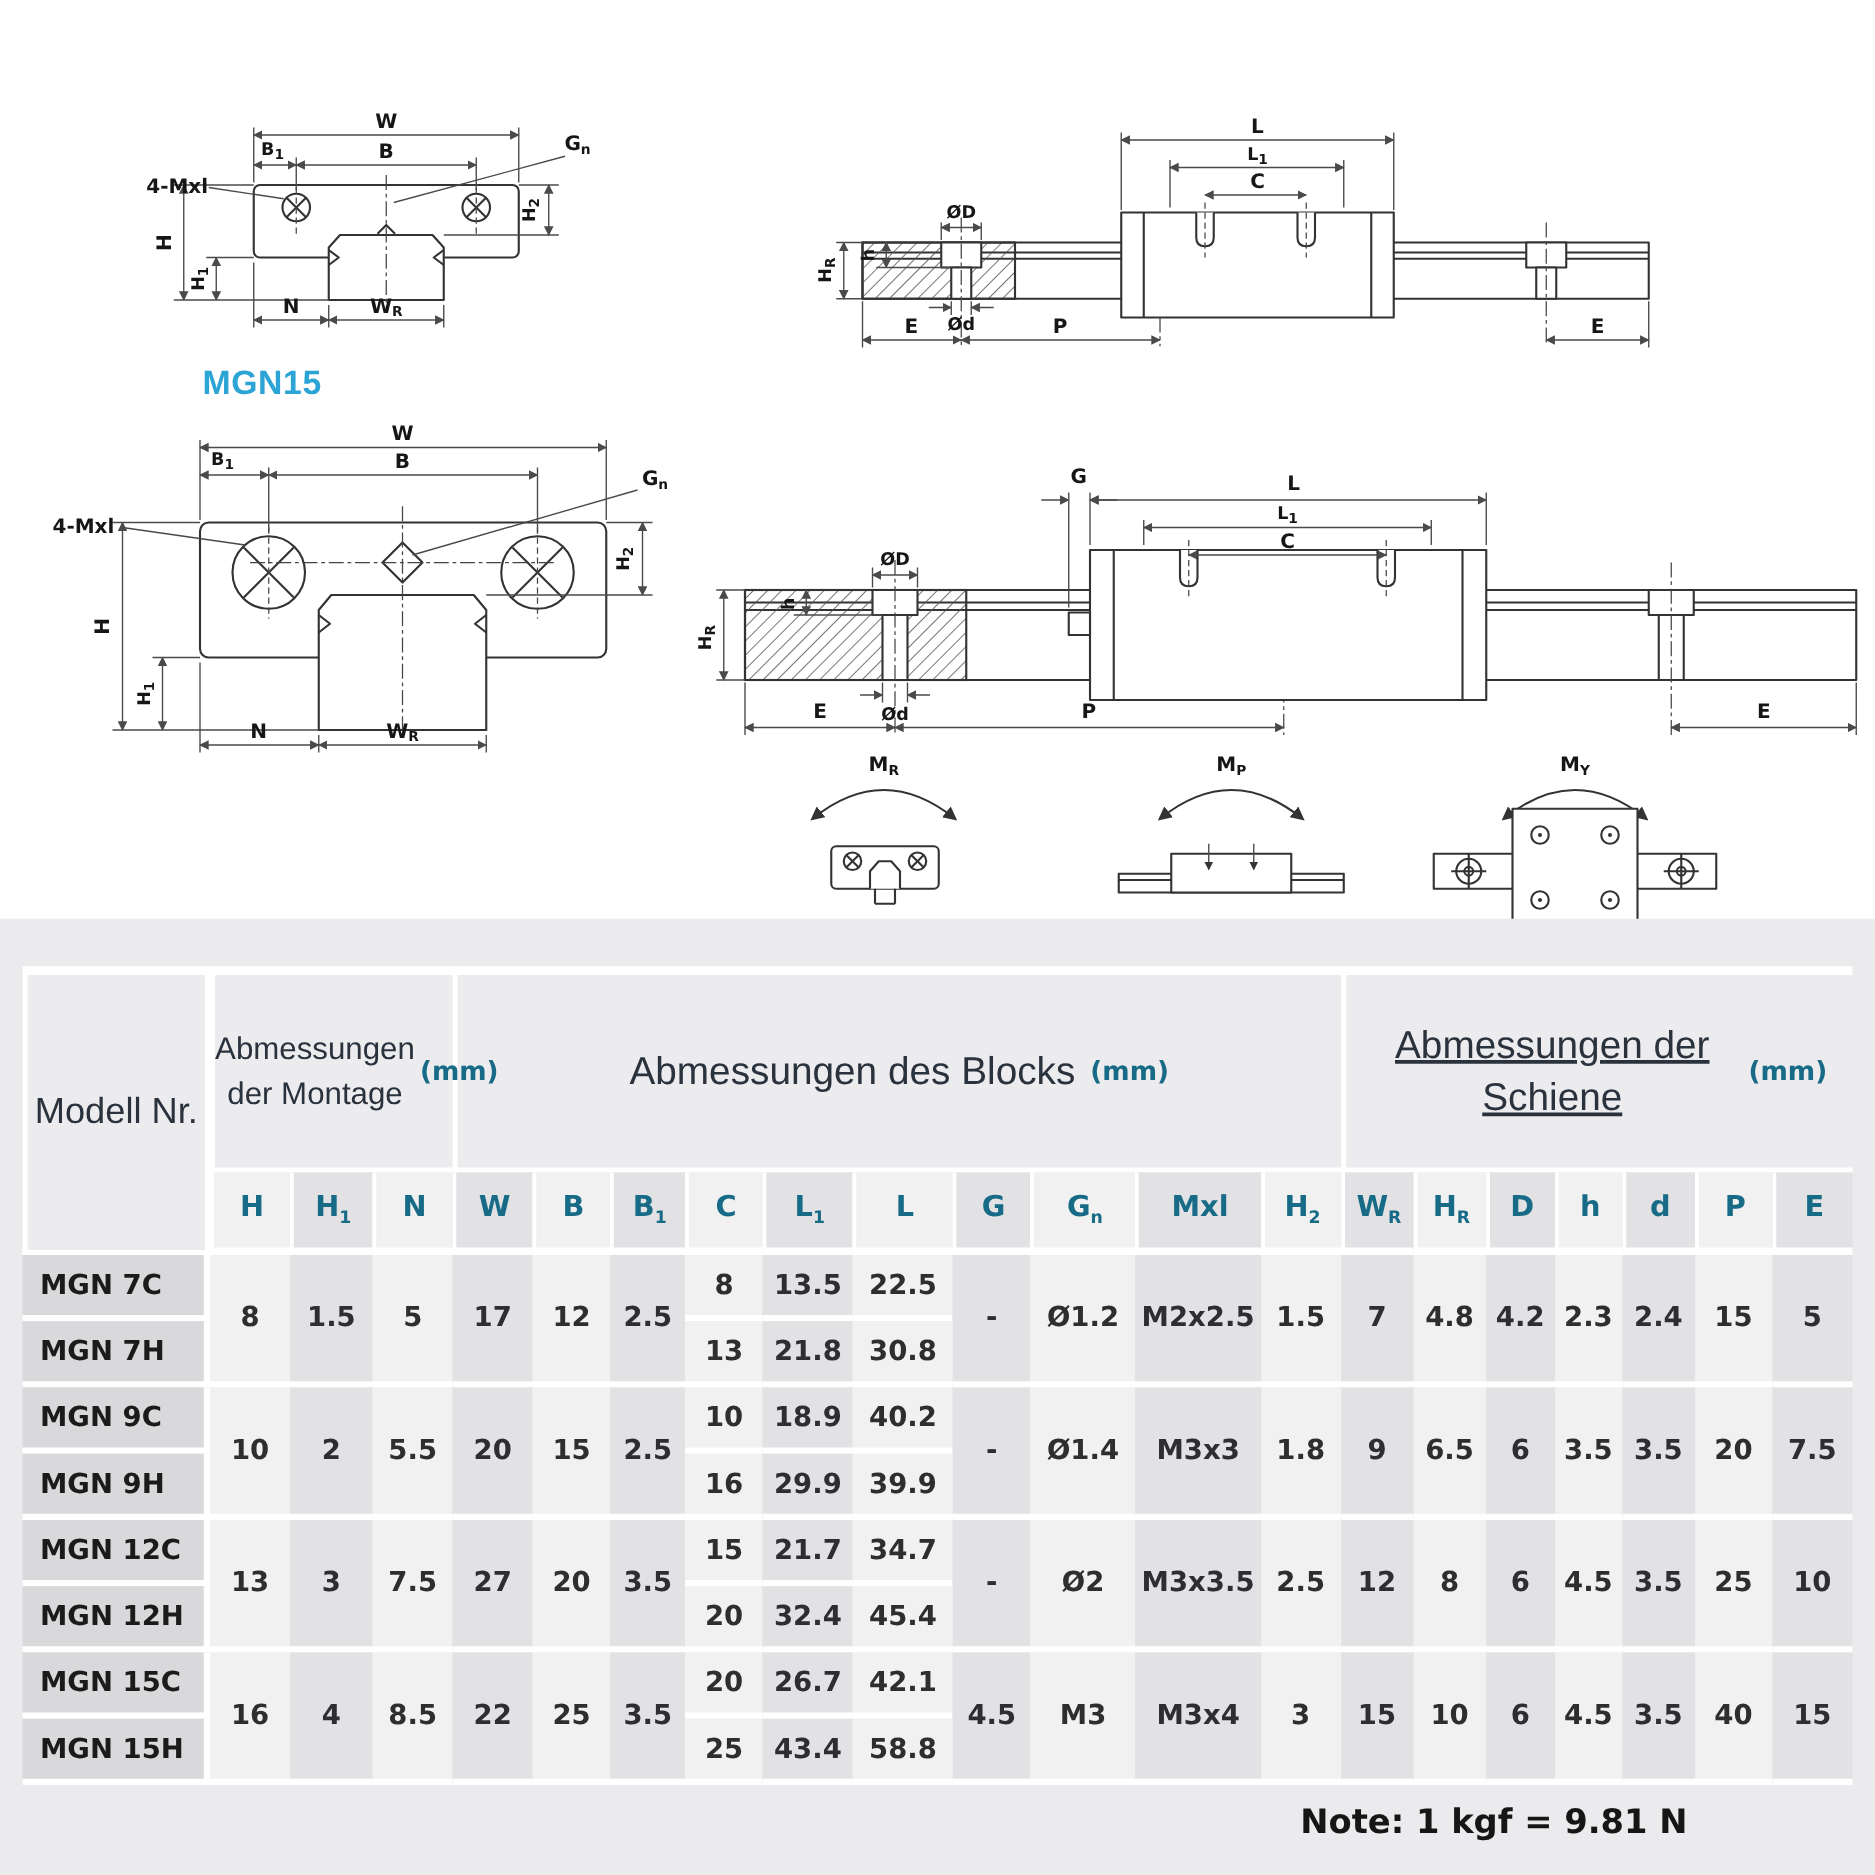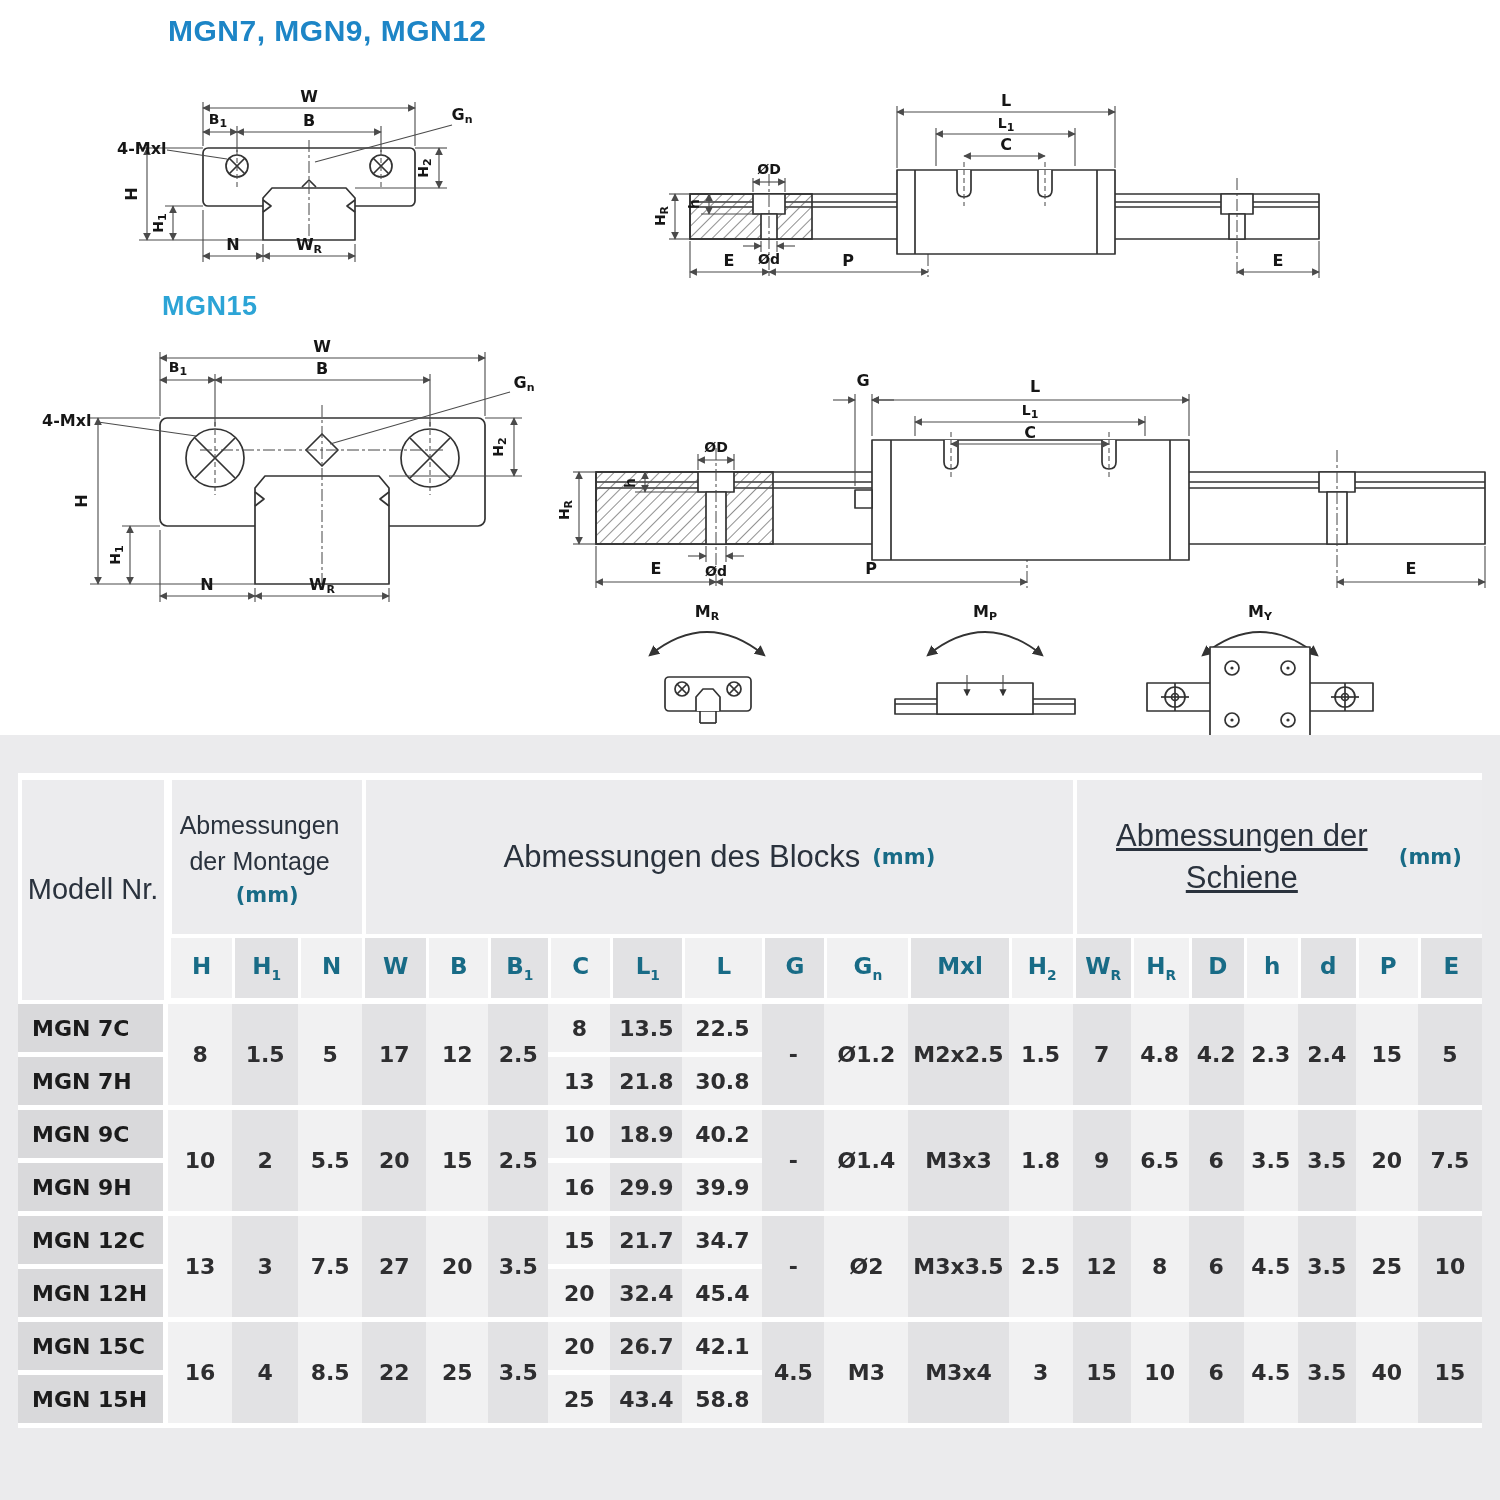--- a/index.html
+++ b/index.html
@@ -21,36 +21,35 @@
   .lower{position:absolute;left:0;top:735px;width:1500px;height:765px;background:#ebebed;}
   table.dims{border-collapse:separate;border-spacing:0;table-layout:fixed;width:1464px;margin:38px 0 0 18px;border-top:7px solid #fff;}
   tr.grp{height:158px;}
   tr.grp th{background:#ececee;border-left:4px solid #fff;border-bottom:4px solid #fff;vertical-align:middle;font-weight:400;padding:0;}
   th.model-h{background:#ececee;border-left:none;border-right:4px solid #fff;font-size:29px;color:#2a323d;font-weight:400;line-height:1.35;}
   .grp-label{font-size:31px;color:#2a323d;}
   .grp-label.small{font-size:25px;line-height:1.45;}
   .grp-label.wrapped{display:inline-block;max-width:290px;line-height:1.35;text-decoration:underline;}
   .unit{color:#186b86;font-weight:700;font-size:21px;font-family:"DejaVu Sans",sans-serif;}
   .gwrap{display:flex;align-items:center;justify-content:center;gap:12px;}
-  .gcol{display:flex;flex-direction:column;gap:4px;}
+  .gcol{display:flex;flex-direction:row;align-items:center;gap:4px;}
   tr.letters{height:66px;}
   tr.letters th{font-family:"DejaVu Sans",sans-serif;font-size:23px;color:#186b86;font-weight:700;border-left:3px solid #fff;border-bottom:6px solid #fff;padding:0;}
   tr.letters th sub, td sub{font-size:0.6em;}
   tbody td{font-family:"DejaVu Sans",sans-serif;font-size:22px;font-weight:700;color:#2e2e30;text-align:center;vertical-align:middle;border-bottom:5px solid #fff;height:48px;padding:0;}
   td.model{background:#d9d9db;text-align:left;padding-left:14px;color:#1b1b1b;border-right:5px solid #fff;margin-top:33px;}
   .cl{background:#f1f1f2;}
   .cd{background:#e2e2e4;}
   .note{width:1464px;margin:14px 0 0 18px;text-align:right;padding-right:132px;box-sizing:border-box;font-family:"DejaVu Sans",sans-serif;font-size:27px;font-weight:700;color:#161616;}
 </style>
 </head>
 <body>
 
 <div class="canvas">
 
-  <div id="title1" class="diag-title">MGN7, MGN9, MGN12</div>
   <div id="title2" class="diag-title">MGN15</div>
 
   <svg style="left:115px;top:88px;" width="385" height="180" viewBox="0 0 385 180">
     <defs>
         <marker id="aA" viewBox="0 0 10 10" refX="9" refY="5" markerWidth="7" markerHeight="7" orient="auto-start-reverse">
           <path d="M0,0 L10,5 L0,10 z" fill="#4a4a4a"></path>
         </marker>
       </defs>
     <g>
       <rect class="ln" x="88" y="60" width="212" height="58" rx="5"></rect>
@@ -550,15 +549,16 @@
         </tr>
         <tr>
           <td class="model">MGN 15H</td>
           <td class="cl">25</td>
           <td class="cd">43.4</td>
           <td class="cl">58.8</td>
         </tr>
       </tbody>
     </table>
 
+    <div class="note">Note: 1 kgf = 9.81 N</div>
   </div>
 
 </div>
 
 </body></html>

